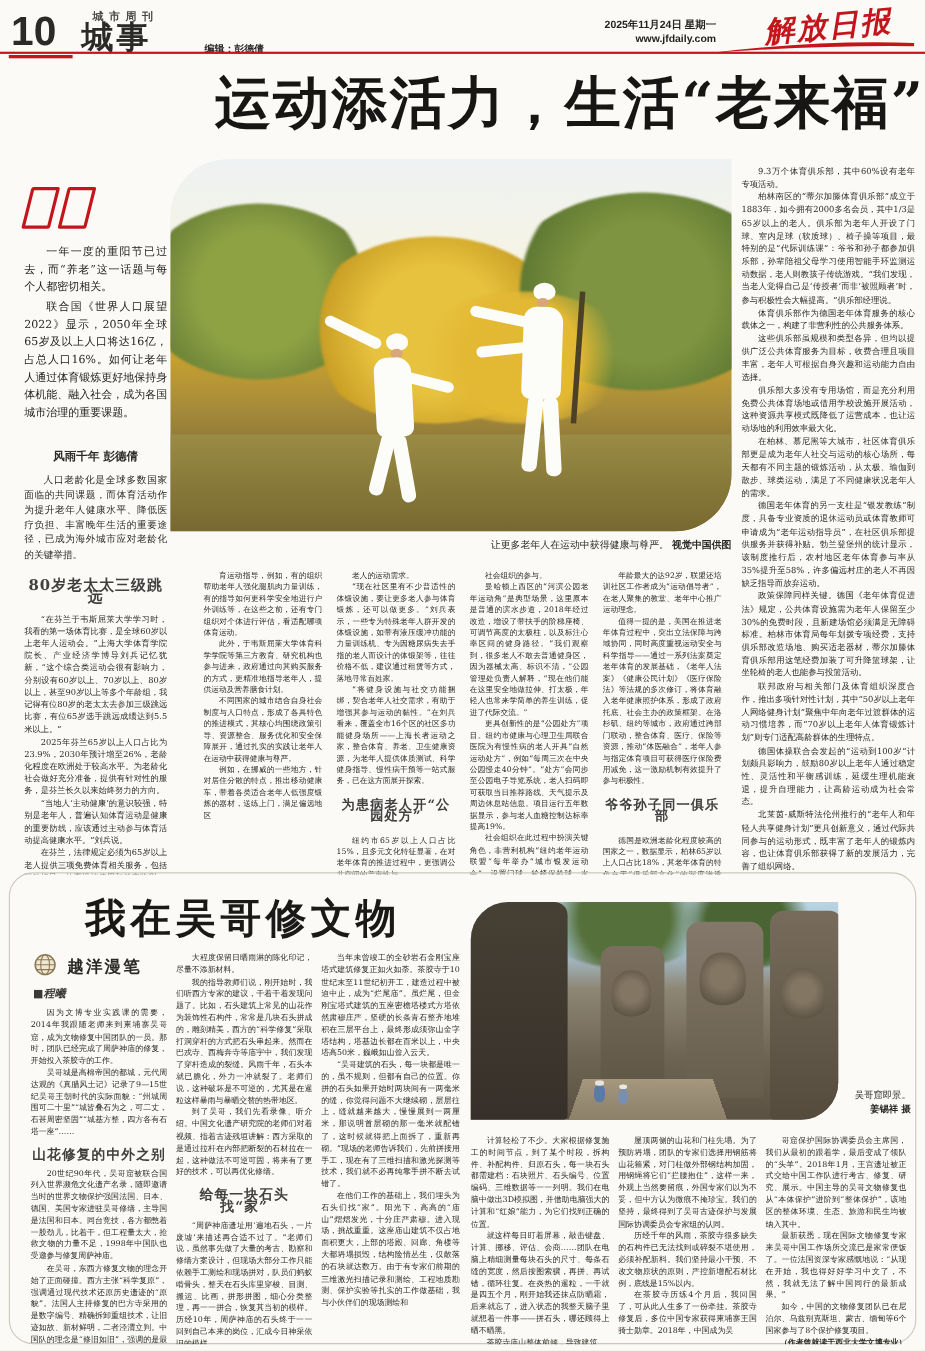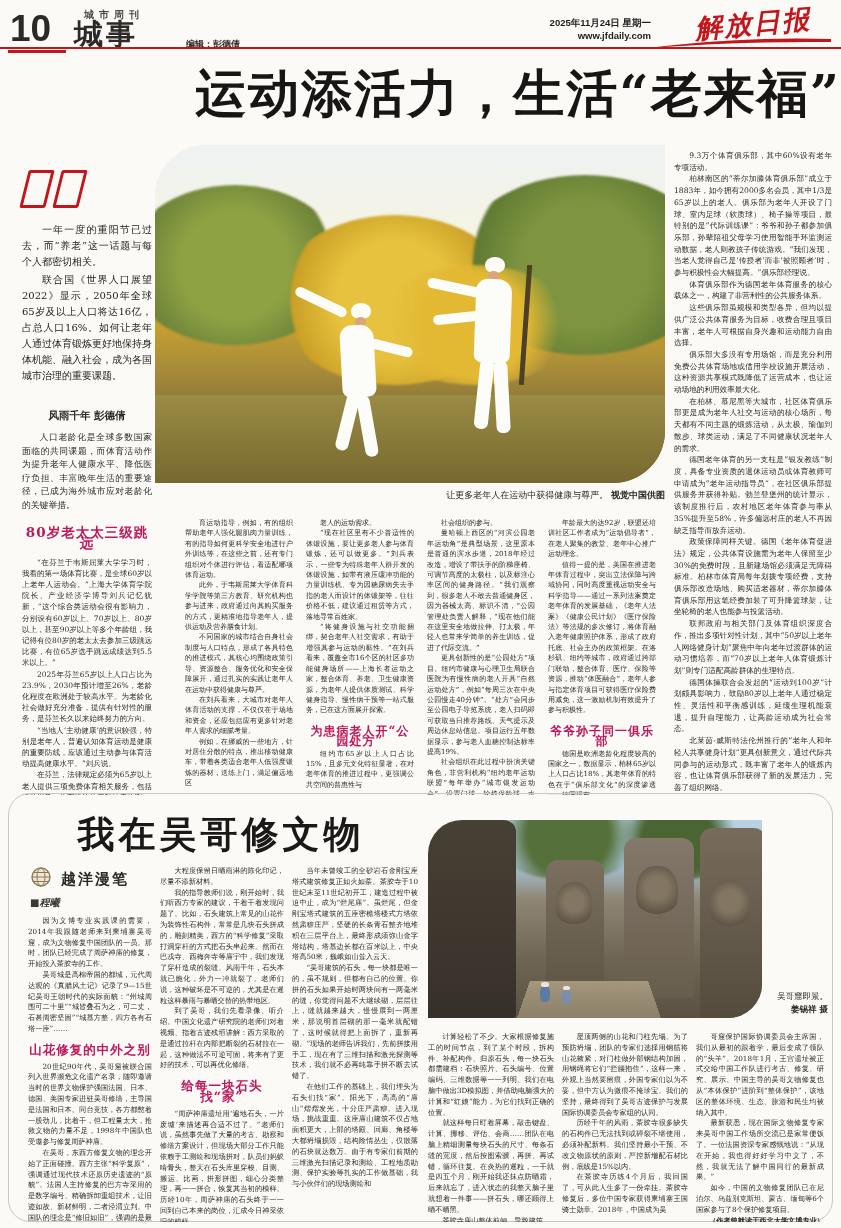--- a/index.html
+++ b/index.html
@@ -23,35 +23,35 @@
   
   .lead-headline{left:0;top:60px;width:841px;text-align:right;font-size:51px;font-weight:900;
                  letter-spacing:2px;color:#171614;}
   .quote-icon{left:24px;top:170px;}
   .quote-icon span{display:inline-block;width:20px;height:32px;border:3px solid #c3161c;
                    transform:skewX(-14deg);margin-right:7px;border-radius:2px;}
   .intro-col{left:22px;top:222px;width:130px;height:570px;overflow:hidden;}
   .intro-para{margin:0 0 2px;font-size:10px;line-height:16px;text-align:justify;text-indent:2em;color:#1e1d1b;}
   .reporter-byline{margin:26px 0 10px;text-align:center;font-weight:bold;font-size:10.5px;}
   .lede-para{margin:0;font-size:8.8px;line-height:13.6px;text-align:justify;text-indent:2em;}
-  .sec-h{margin:14px 0 8px;text-align:center;font-size:13.5px;font-weight:900;letter-spacing:1px;color:#be185d;}
+  .sec-h{margin:14px 0 8px;text-align:center;font-size:13.5px;font-weight:900;letter-spacing:1px;color:#404040;}
   .body-col p.para, .band-col p.para{margin:0;text-indent:2em;text-align:justify;}
   .body-col{font-size:7.5px;line-height:11.2px;}
   .photo-lead{left:155px;top:145px;width:510px;height:338px;border-radius:52px 0 52px 0;overflow:hidden;
               background:linear-gradient(#e9eef0 0%,#f6f2dd 18%,#e3c75a 34%,#c9a22e 52%,#a88c3a 66%,#8a7637 78%,#6f5f2d 100%);}
   .sky{position:absolute;left:0;top:0;width:100%;height:34%;background:linear-gradient(#eef2f3,#f8f4e0);}
   .canopy{position:absolute;border-radius:50%;filter:blur(1px);}
   .trunk{position:absolute;background:#4c4026;width:5px;}
   .ground{position:absolute;left:0;bottom:0;width:100%;height:26%;
           background:linear-gradient(#9a8c45,#77682f);}
   .fig-part{position:absolute;background:#fcfcf9;}
   .caption-lead{left:155px;top:489px;width:510px;text-align:right;font-size:9px;color:#2b2a27;}
   .caption-lead .credit{font-weight:900;font-family:Liberation Mono, monospace;}
   .band-col{top:518px;height:277px;width:108px;overflow:hidden;font-size:7px;line-height:10.4px;}
-  .band-col .sec-h{font-size:12px;margin:10px 0 2px;}
+  .band-col .sec-h{font-size:12px;margin:10px 0 12px;}
   .band-a{left:185px;} .band-b{left:306px;} .band-c{left:427px;} .band-d{left:548px;}
   .col5{left:674px;top:150px;width:158px;height:645px;overflow:hidden;font-size:7.6px;line-height:11.7px;}
   .col1-box{height:573px;overflow:hidden;width:130px;font-size:7.3px;line-height:11px;}
 
   
   .feature-box{left:8px;top:793px;width:823px;height:427px;border:1px solid #ccc7ba;border-radius:22px;}
   .feature-headline{left:20px;top:810px;width:402px;text-align:center;font-size:37px;font-weight:900;
                     letter-spacing:4px;color:#1a1917;}
   .badge-row{left:30px;top:866px;width:122px;}
   .badge-row .badge-label{font-size:15px;font-weight:900;letter-spacing:2px;vertical-align:middle;}
@@ -150,21 +150,20 @@
   </div>
   <div class="abs caption-lead">
     <span>让更多老年人在运动中获得健康与尊严。</span>
     <span class="credit">视觉中国供图</span>
   </div>
 
   <div class="abs band-col band-a">
       <p class="para">育运动指导，例如，有的组织帮助老年人强化腿肌肉力量训练，有的指导如何更科学安全地进行户外训练等，在这些之前，还有专门组织对个体进行评估，看适配哪项体育运动。</p>
       <p class="para">此外，于韦斯屈莱大学体育科学学院等第三方教育、研究机构也参与进来，政府通过向其购买服务的方式，更精准地指导老年人，提供运动及营养膳食计划。</p>
       <p class="para">不同国家的城市结合自身社会制度与人口特点，形成了各具特色的推进模式，其核心均围绕政策引导、资源整合、服务优化和安全保障展开，通过扎实的实践让老年人在运动中获得健康与尊严。</p>
-      <p class="para">在刘兵看来，大城市对老年人体育活动的支撑，不仅仅在于场地和资金，还应包括应有更多针对老年人需求的细腻考量。</p>
       <p class="para">例如，在挪威的一些地方，针对居住分散的特点，推出移动健康车，带着各类适合老年人低强度锻炼的器材，送练上门，满足偏远地区</p>
     </div>
   <div class="abs band-col band-b">
     <div>
         <p class="para">老人的运动需求。</p>
         <p class="para">“现在社区里有不少普适性的体锻设施，要让更多老人参与体育锻炼，还可以做更多。”刘兵表示，一些专为特殊老年人群开发的体锻设施，如带有液压缓冲功能的力量训练机、专为因糖尿病失去手指的老人而设计的体锻架等，往往价格不低，建议通过租赁等方式，落地寻常百姓家。</p>
         <p class="para">“将健身设施与社交功能捆绑，契合老年人社交需求，有助于增强其参与运动的黏性。”在刘兵看来，覆盖全市16个区的社区多功能健身场所——上海长者运动之家，整合体育、养老、卫生健康资源，为老年人提供体质测试、科学健身指导、慢性病干预等一站式服务，已在这方面展开探索。</p>
       </div>
     <h3 class="sec-h">为患病老人开“公园处方”</h3>
     <div>

